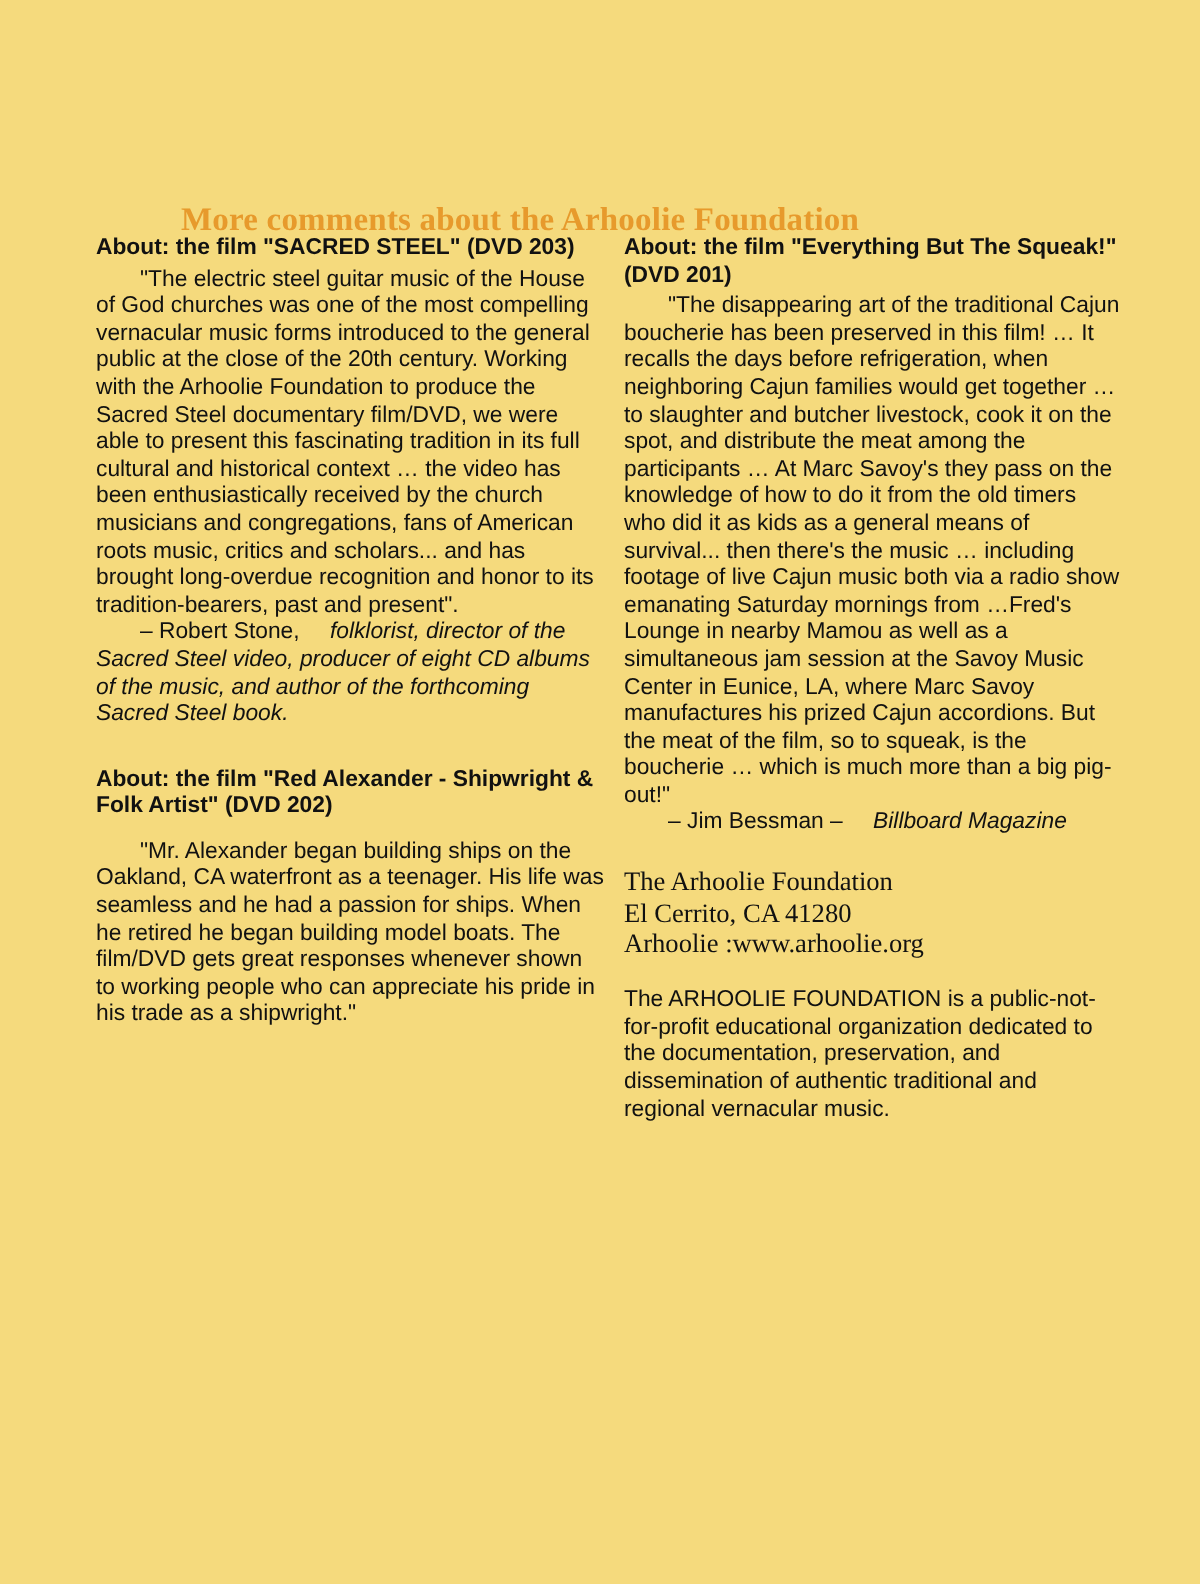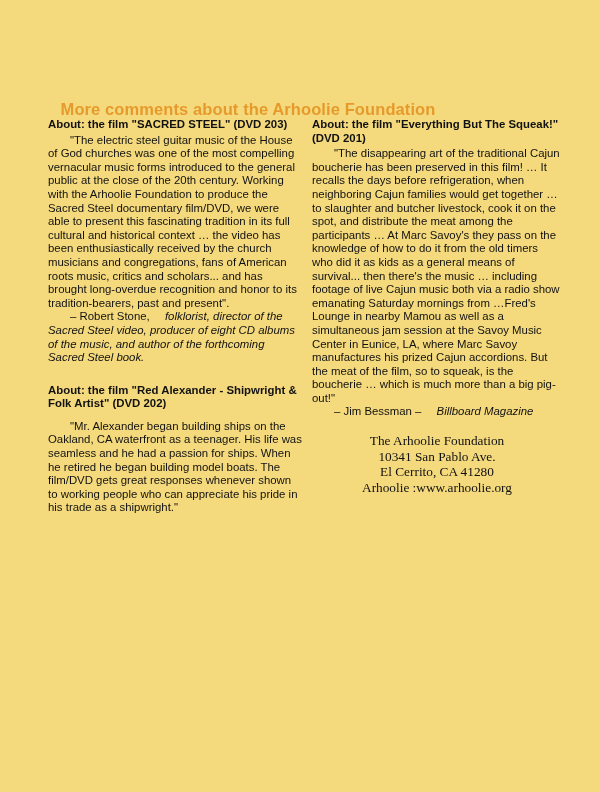--- a/index.html
+++ b/index.html
@@ -21,25 +21,25 @@
     position: absolute;
     left: 0;
     top: 0;
     width: 600px;
     height: 792px;
   }
 
   
   .page-title {
     position: absolute;
-    left: 0;
+    left: 12px;
     top: 89px;
     width: 496px;
     text-align: center;
-    font-family: Liberation Sans, sans-serif;
+    font-family: Liberation Serif, serif;
     font-weight: bold;
     font-size: 16.5px;
     letter-spacing: 0.1px;
     color: #e79a2c;
     white-space: nowrap;
   }
 
   
   .col {
     position: absolute;
@@ -89,21 +89,21 @@
 
   .gap-sm { height: 7px; }
   .gap-md { height: 14px; }
   .gap-lg { height: 19px; }
 
   
   .address-block {
     font-family: "Liberation Serif", "DejaVu Serif", serif;
     font-size: 13.3px;
     line-height: 15.6px;
-    text-align: center;
+    text-align: left;
     color: #111111;
     margin: 0;
   }
   .address-line {
     display: block;
     white-space: nowrap;
   }
 
   .mission-para {
     font-family: "Liberation Sans", sans-serif;
@@ -144,23 +144,23 @@
     <div>
       <div class="section-heading">About: the film "Everything But The Squeak!" (DVD 201)</div>
       <p class="body-para">"The disappearing art of the traditional Cajun boucherie has been preserved in this film! … It recalls the days before refrigeration, when neighboring Cajun families would get together …  to slaughter and butcher livestock, cook it on the spot, and distribute the meat among the participants … At Marc Savoy's they pass on the knowledge of how to do it from the old timers who did it as kids as a general means of survival... then there's the music … including footage of live Cajun music both via a radio show emanating Saturday mornings from …Fred's Lounge in nearby Mamou as well as a simultaneous jam session at the Savoy Music Center in Eunice, LA, where Marc Savoy manufactures his prized Cajun accordions. But the meat of the film, so to squeak, is the boucherie … which is much more than a big pig-out!"</p>
       <p class="attribution"><span>– Jim Bessman – </span><span class="ital">Billboard Magazine</span></p>
     </div>
 
     <div class="gap-md"></div>
 
     <div class="address-block">
       <span class="address-line">The Arhoolie Foundation</span>
-      <span class="address-line">10341 San Pablo Ave.</span>
       <span class="address-line">El Cerrito, CA 41280</span>
       <span class="address-line">Arhoolie :www.arhoolie.org</span>
     </div>
 
     <div class="gap-md"></div>
 
+    <p class="mission-para">The ARHOOLIE FOUNDATION is a public-not-for-profit educational organization dedicated to the documentation, preservation, and dissemination of authentic traditional and regional vernacular music.</p>
 
   </div>
 
 </div>
 
 </body></html>

